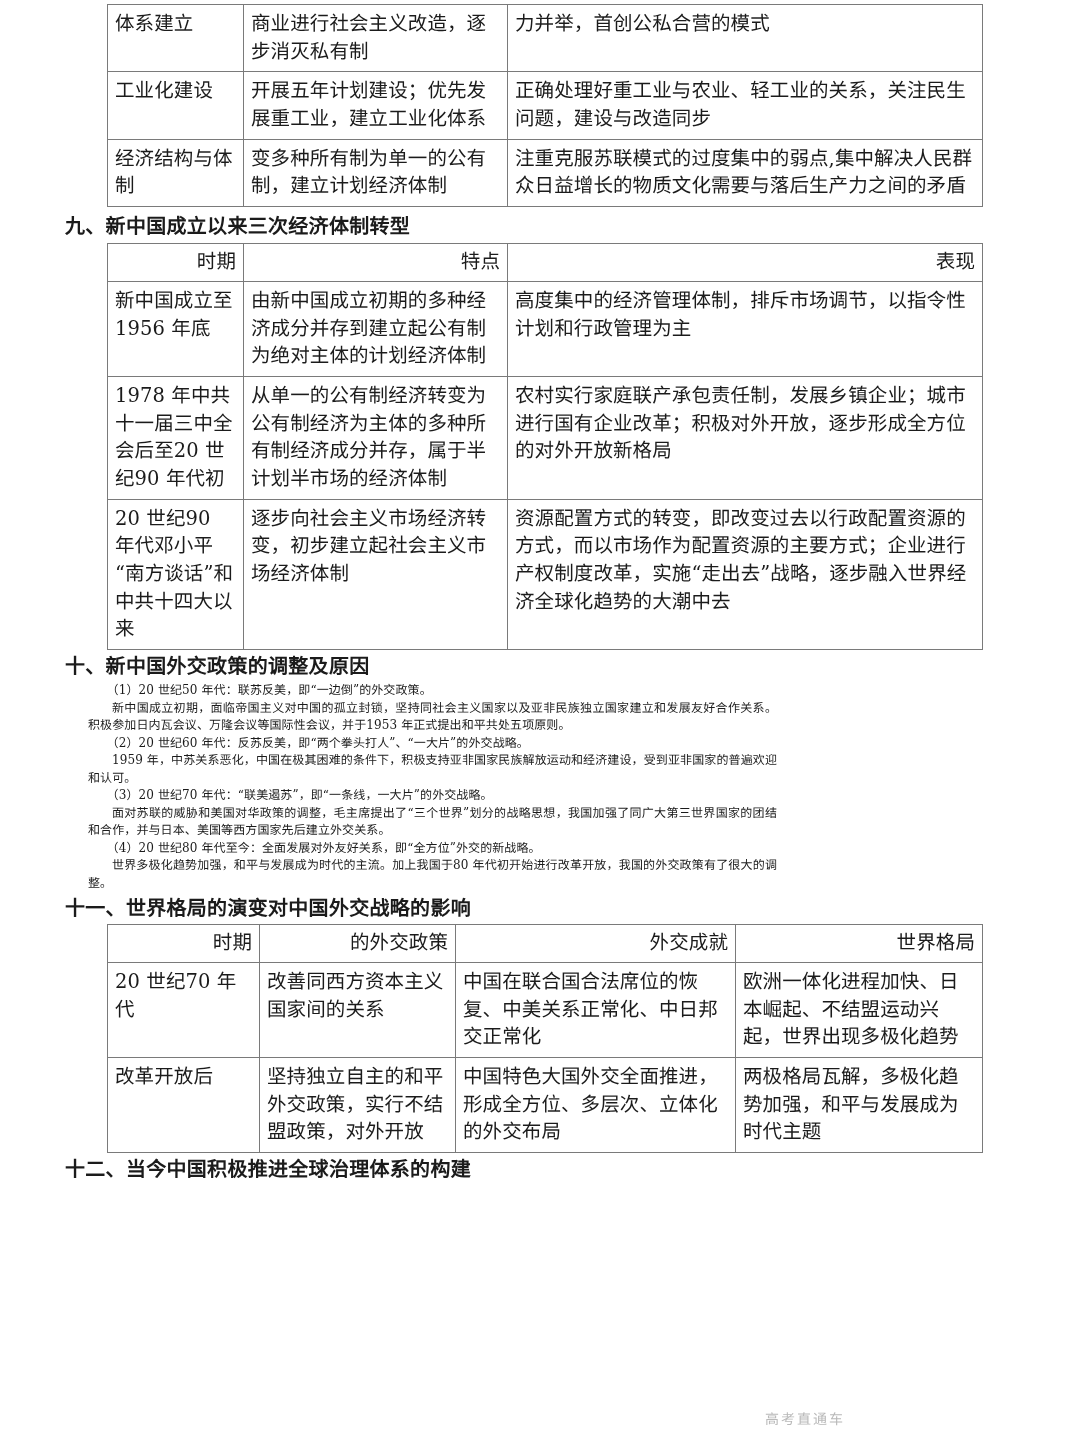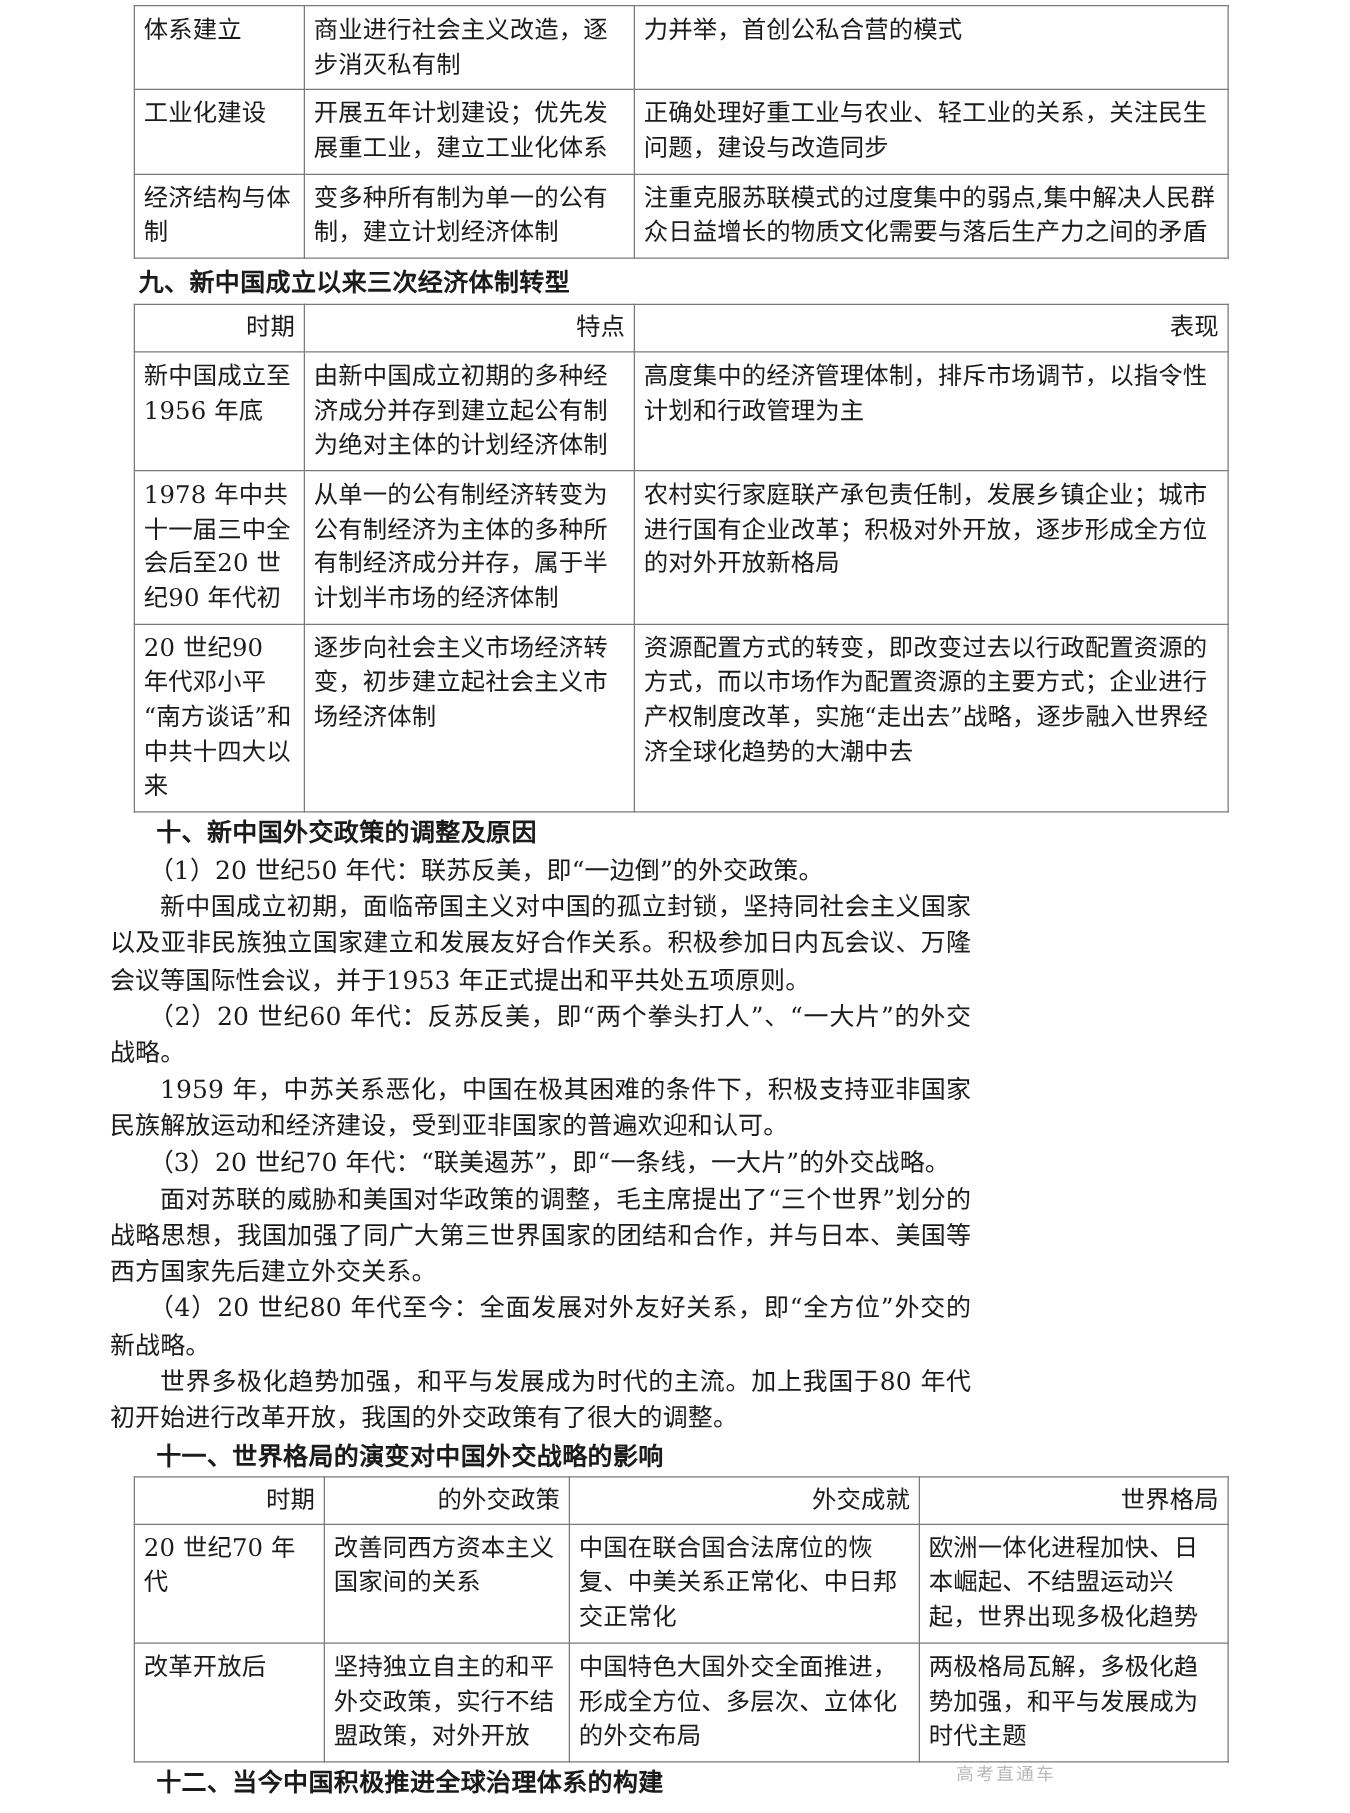--- a/index.html
+++ b/index.html
@@ -52,28 +52,28 @@
   td.mid { vertical-align: middle; }
 
   
   #table-carryover { margin-top: 0; }
   #table-carryover td { height: auto; }
 
   .section-heading {
     font-size: 20px;
     font-weight: bold;
     margin: 6px 0 4px 0;
-    padding-left: 111px;
+    padding-left: 65px;
     line-height: 1.3;
     letter-spacing: 0.3px;
   }
-  .section-heading.tight { margin-top: 3px; margin-bottom: 3px; margin-left: 14px; }
+  .section-heading.tight { margin-top: 3px; margin-bottom: 3px; }
 
   .para {
-    font-size: 20px;
+    font-size: 12px;
     line-height: 1.46;
     margin: 0;
     padding: 0 90px 0 88px;
     text-align: justify;
     text-justify: inter-ideograph;
     letter-spacing: 0.1px;
   }
   .para.ind { text-indent: 2em; }
   .para.sub { text-indent: 1.55em; }
   .spacer-4 { height: 4px; }

